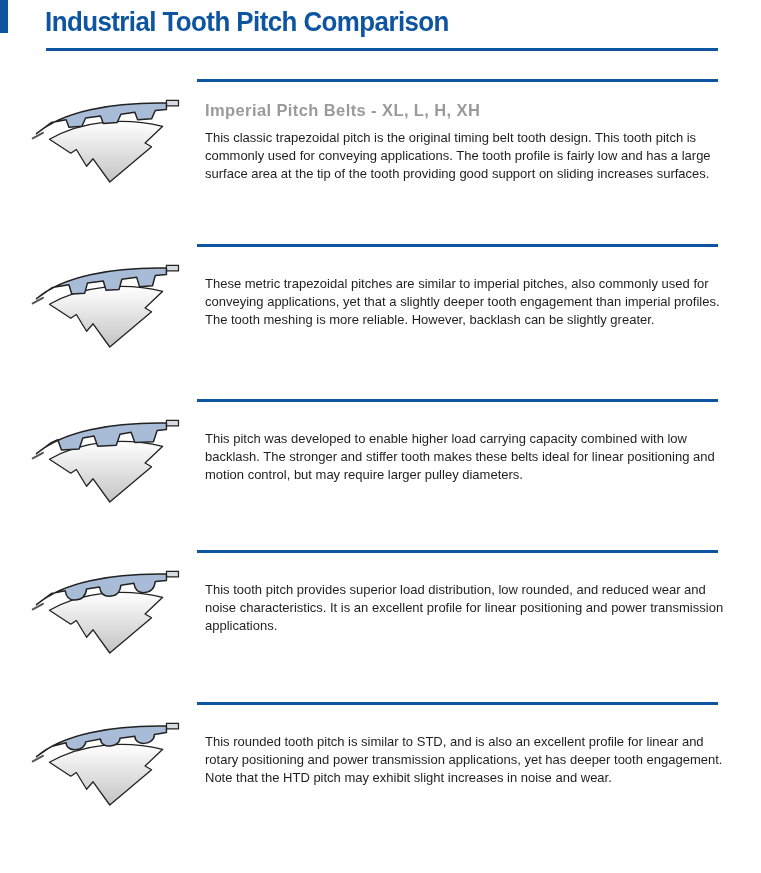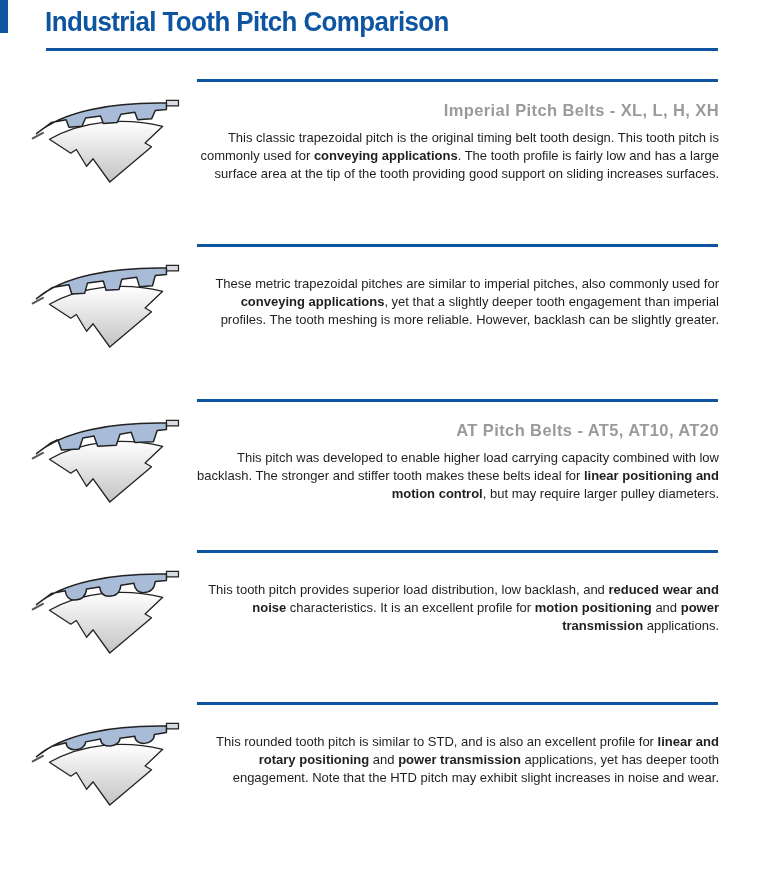--- a/index.html
+++ b/index.html
@@ -16,29 +16,29 @@
   .page-title{
     position:absolute;left:45px;top:7px;margin:0;
     font-size:27px;font-weight:bold;color:var(--accent);
     letter-spacing:-0.6px;transform:scaleX(0.96);transform-origin:left top;white-space:nowrap;
   }
   .title-rule{position:absolute;left:46px;top:48px;width:672px;height:3px;background:var(--accent);}
   .section{position:absolute;left:0;width:761px;}
   .divider{position:absolute;left:197px;top:0;width:521px;height:3px;background:var(--accent);}
   .illus{position:absolute;left:22px;top:12px;width:170px;height:104px;}
   .illus svg{width:100%;height:100%;display:block;}
-  .content{position:absolute;left:197px;top:22px;width:522px;text-align:right;}
+  .content{position:absolute;left:205px;top:22px;width:522px;}
   .section-heading{
     margin:0;font-size:16.5px;font-weight:bold;color:var(--heading);
     letter-spacing:0.4px;white-space:nowrap;
   }
   .section-body{
     margin:9px 0 0 0;font-size:13px;line-height:18px;color:var(--body-text);
   }
-  .section-body b{font-weight:bold;}
+  .section-body b{font-weight:normal;}
   
   #sec-imperial{top:79px;}
   #sec-t{top:244px;}
   #sec-at{top:399px;}
   #sec-std{top:550px;}
   #sec-htd{top:702px;}
   .belt{fill:#a8bcd8;stroke:#222;stroke-width:1.6;stroke-linejoin:round;}
   .pulley{stroke:#222;stroke-width:1.4;stroke-linejoin:round;}
   .pin{fill:#d8dbe0;stroke:#222;stroke-width:1.3;}
   .stub{stroke:#555;stroke-width:2.2;stroke-linecap:round;}
@@ -103,21 +103,20 @@
             <stop offset="1" stop-color="#c3c3c3"></stop>
           </linearGradient>
         </defs>
       <path class="pulley" fill="url(#g3)" d="M20,52 C55,32 100,28 142,38 L123,56 L130,60 L85,98 L67,73 L60,81 L49,63 L43,67 Z"></path>
       <line class="stub" x1="2" y1="51" x2="13" y2="45"></line>
       <path class="pin" d="M146,10 L159,10 L159,16 L146,16 Z"></path>
       <path class="belt" d="M6,46 C34,22 86,12 146,13 L146,20 L136,21 L132,33 L112,34 L108,23 L96,25 L92,37 L72,38 L68,27 L56,29 L52,41 L33,42 L29,31 L22,34 Z"></path>
     </svg>
   </div>
   <div class="content">
-    <h2 class="section-heading">AT Pitch Belts - AT5, AT10, AT20</h2>
     <p class="section-body"><span>This pitch was developed to enable higher load carrying capacity combined with low backlash. The stronger and stiffer tooth makes these belts ideal for </span><b>linear positioning and motion control</b><span>, but may require larger pulley diameters.</span></p>
   </div>
 </section>
 
 <section class="section" id="sec-std">
   <div class="divider"></div>
   <div class="illus">
     <svg viewBox="0 0 164 112">
       <defs>
           <linearGradient id="g4" x1="0" y1="0" x2="0" y2="1">
@@ -125,21 +124,21 @@
             <stop offset="1" stop-color="#c3c3c3"></stop>
           </linearGradient>
         </defs>
       <path class="pulley" fill="url(#g4)" d="M20,52 C55,32 100,28 142,38 L123,56 L130,60 L85,98 L67,73 L60,81 L49,63 L43,67 Z"></path>
       <line class="stub" x1="2" y1="51" x2="13" y2="45"></line>
       <path class="pin" d="M146,10 L159,10 L159,16 L146,16 Z"></path>
       <path class="belt" d="M6,46 C34,22 86,12 146,13 L146,20 L134,21 C133,30 128,33 121,33 C115,33 112,29 111,23 L97,25 C96,34 91,37 84,37 C78,37 75,33 74,27 L60,29 C59,38 54,41 47,41 C41,41 38,37 37,31 L22,34 Z"></path>
     </svg>
   </div>
   <div class="content">
-    <p class="section-body"><span>This tooth pitch provides superior load distribution, low backlash, and </span><b>reduced wear and noise</b><span> characteristics. It is an excellent profile for </span><b>motion positioning</b><span> and </span><b>power transmission</b><span> applications.</span></p>
+    <p class="section-body"><span>This tooth pitch provides superior load distribution, low rounded, and </span><b>reduced wear and noise</b><span> characteristics. It is an excellent profile for </span><b>linear positioning</b><span> and </span><b>power transmission</b><span> applications.</span></p>
   </div>
 </section>
 
 <section class="section" id="sec-htd">
   <div class="divider"></div>
   <div class="illus">
     <svg viewBox="0 0 164 112">
       <defs>
           <linearGradient id="g5" x1="0" y1="0" x2="0" y2="1">
         <stop offset="0" stop-color="#ffffff"></stop>

